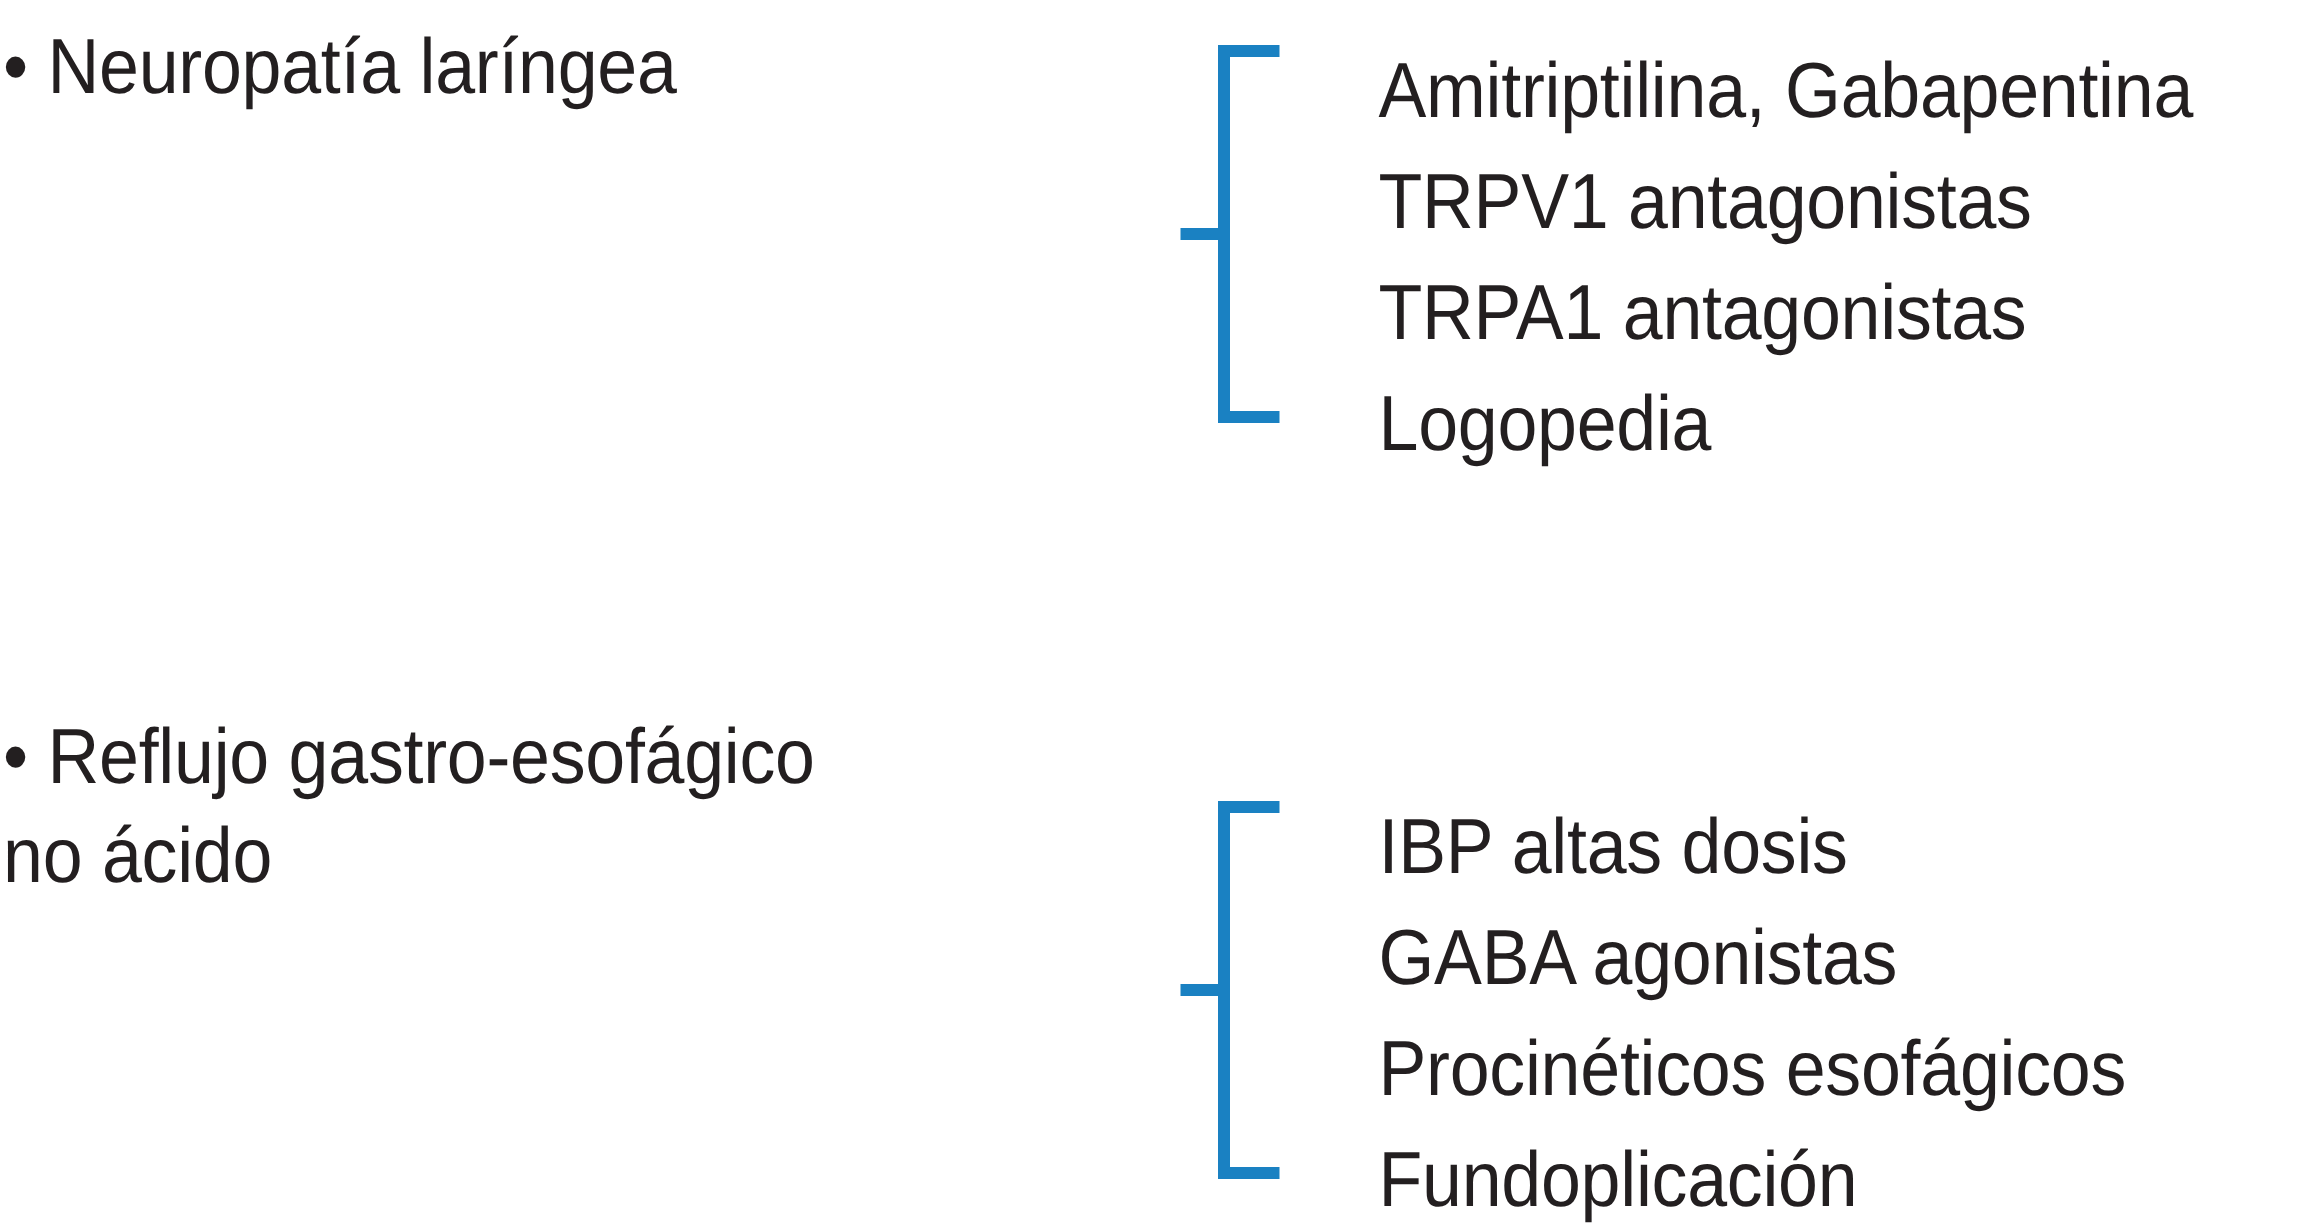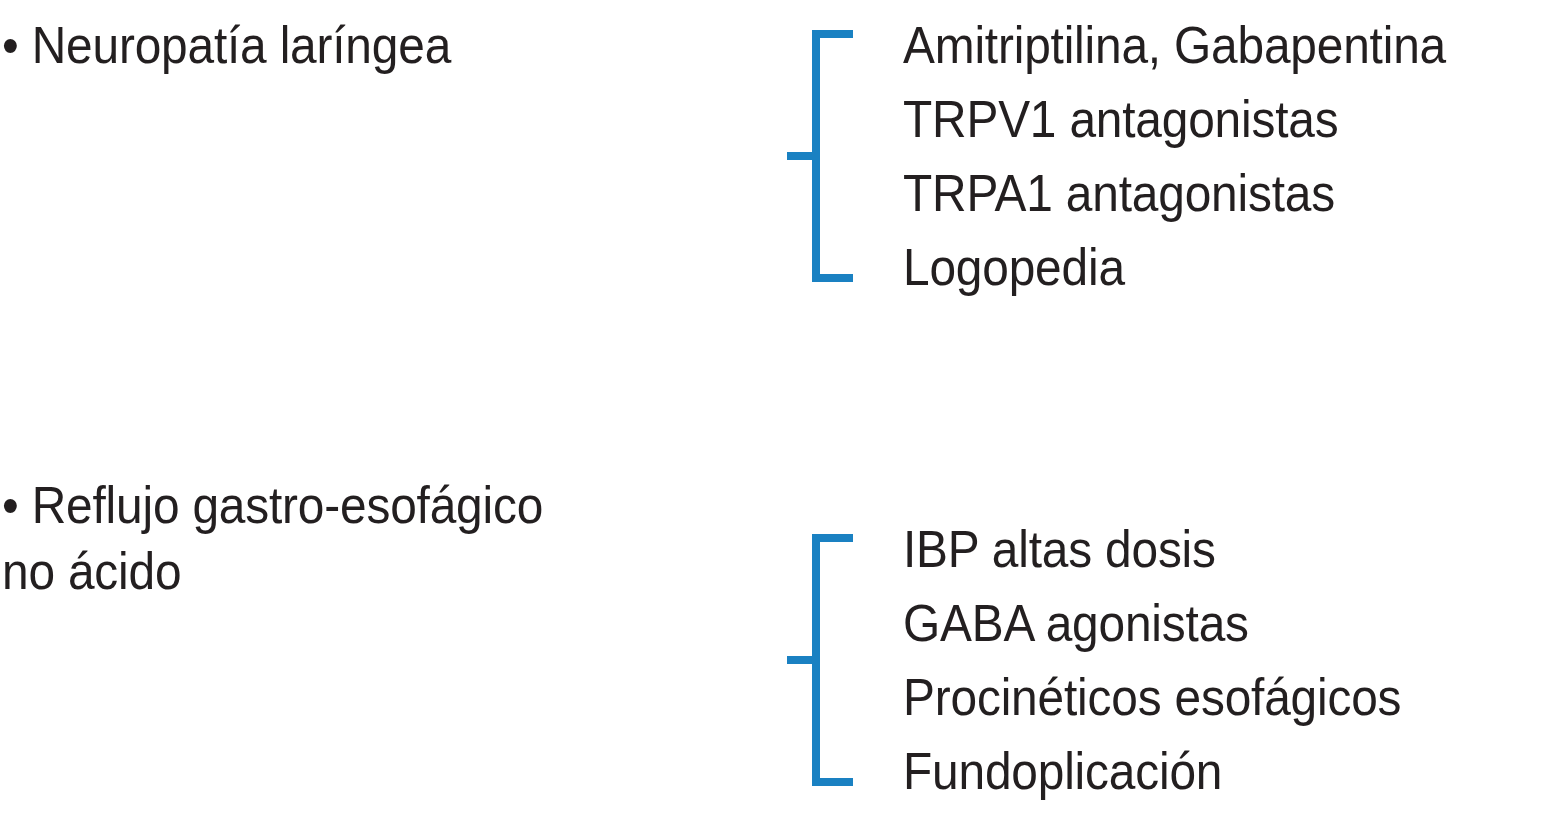--- a/index.html
+++ b/index.html
@@ -79,21 +79,21 @@
     width: 33px;
     height: 8px;
     background: var(--brace-color, #1a81c2);
   }
 
   
   .treatment-list {
     position: absolute;
     left: 117px;
     top: 0;
-    margin: 0;
+    margin: 16px;
     padding: 0;
     list-style: none;
   }
   .treatment-list li {
     height: 74px;
     line-height: 74px;
     font-size: 52px;
     color: #231f20;
     letter-spacing: -0.2px;
     white-space: nowrap;

